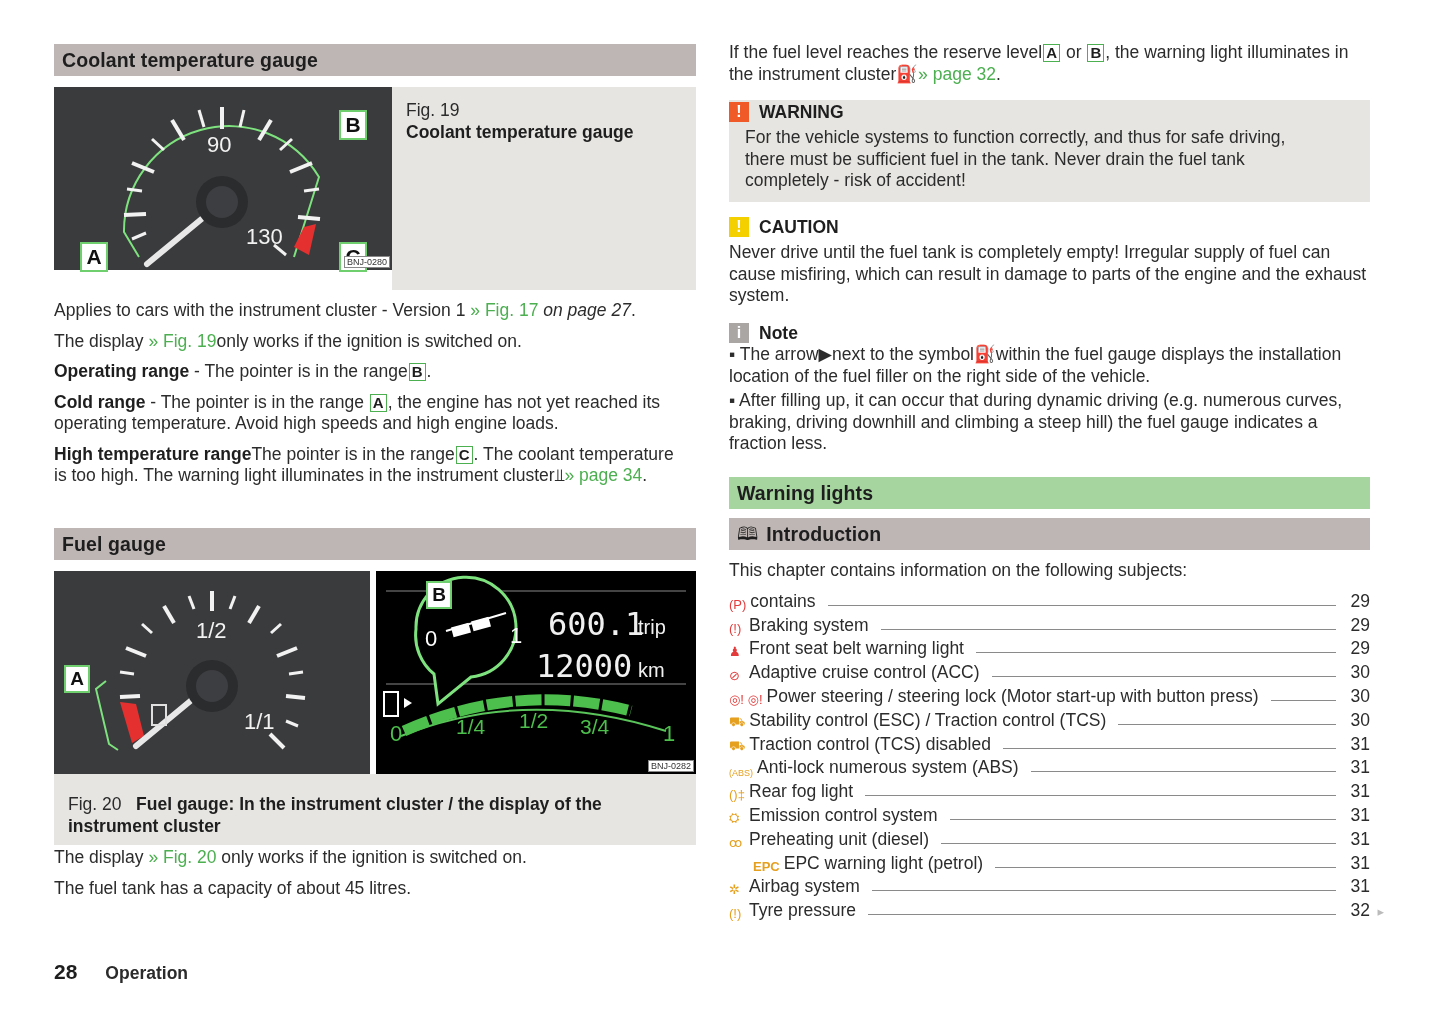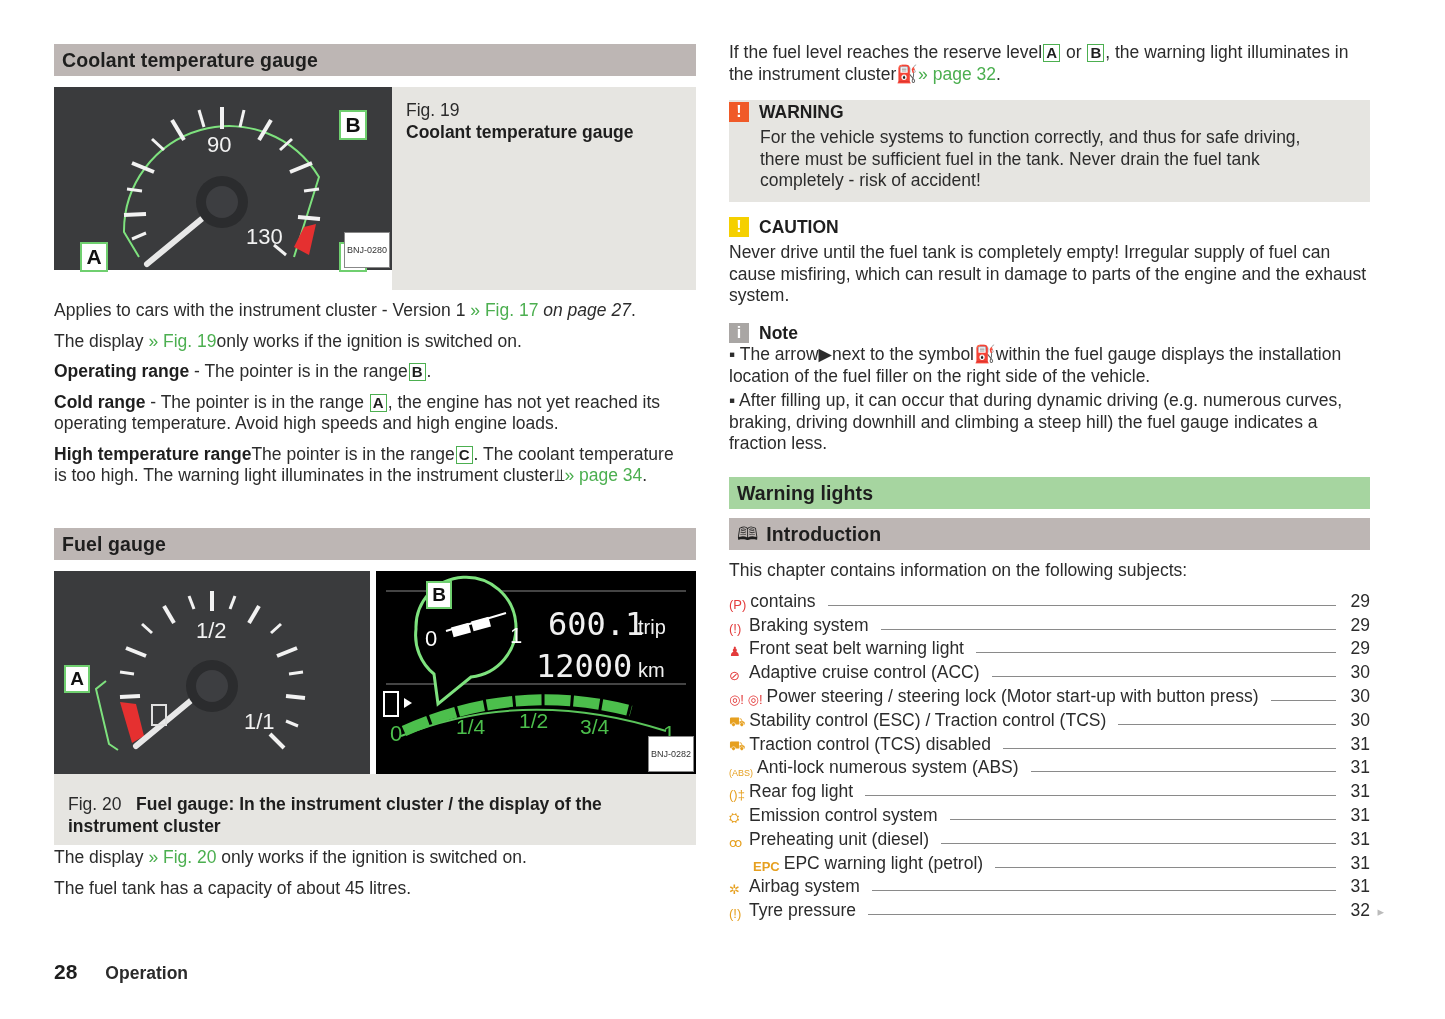--- a/index.html
+++ b/index.html
@@ -14,21 +14,21 @@
   .p { font-size:17.5px; line-height:21.5px; margin:0; color:#2c2c2c; }
   .b { font-weight:bold; color:#1e1e1e; }
   .lnk { color:#4caf50; }
   .it { font-style:italic; }
   .box { display:inline-block; border:1.5px solid #4caf50; padding:0 2px; line-height:16px;
          font-size:15px; font-weight:bold; color:#1e1e1e; margin:0 1px; }
   .fig-row { display:flex; }
   .gauge { background:#3a3b3d; position:relative; }
   .caption-bg { background:#e6e5e1; }
   .code { position:absolute; right:2px; bottom:2px; background:#fff; color:#333; font-size:9px;
-          padding:12px 2px; border:1px solid #888; font-family:"Liberation Sans", sans-serif; }
+          padding:0 2px; border:1px solid #888; font-family:"Liberation Sans", sans-serif; }
   .lab { position:absolute; background:#fff; color:#111; font-weight:bold; font-size:21px;
          width:24px; height:26px; line-height:26px; text-align:center; border:2px solid #6fcf6f; }
   .notice-head { display:flex; align-items:center; font-size:17.5px; font-weight:bold; color:#1e1e1e; height:22px; }
   .ico-sq { width:20px; height:20px; display:inline-flex; align-items:center; justify-content:center;
             color:#fff; font-weight:bold; font-size:16px; margin-right:10px; }
   .toc-row { display:flex; align-items:flex-end; height:23.8px; font-size:17.5px; color:#2c2c2c; }
   .toc-icon { color:#e33b3b; font-size:13px; margin-right:4px; display:inline-block; min-width:16px; }
   .toc-icon.y { color:#e6a020; }
   .toc-lead { flex:1; border-bottom:1.3px solid #8a8a8a; margin:0 10px 6px 12px; }
   .toc-page { width:24px; text-align:right; }
@@ -194,21 +194,21 @@
     <span>If the fuel level reaches the reserve level</span><span class="box">A</span>
     <span>or</span>
     <span class="box">B</span><span>, the warning light illuminates in the instrument cluster</span><span style="color:#e6a020;">⛽</span><span class="lnk">» page 32</span><span>.</span>
   </p>
 
   <div style="position:absolute;top:100px;width:641px;height:102px;background:#e6e5e1;">
     <div class="notice-head" style="padding-top:1px;">
       <span class="ico-sq" style="background:#f05a28;">!</span>
       <span>WARNING</span>
     </div>
-    <p class="p" style="padding:4px 40px 0 31px;">For the vehicle systems to function correctly, and thus for safe driving, there must be sufficient fuel in the tank. Never drain the fuel tank completely - risk of accident!</p>
+    <p class="p" style="padding:4px 40px 0 16px;">For the vehicle systems to function correctly, and thus for safe driving, there must be sufficient fuel in the tank. Never drain the fuel tank completely - risk of accident!</p>
   </div>
 
   <div style="position:absolute;top:216px;width:641px;">
     <div class="notice-head">
       <span class="ico-sq" style="background:#f5d000;">!</span>
       <span>CAUTION</span>
     </div>
     <p class="p" style="margin-top:4px;">Never drive until the fuel tank is completely empty! Irregular supply of fuel can cause misfiring, which can result in damage to parts of the engine and the exhaust system.</p>
   </div>
 

